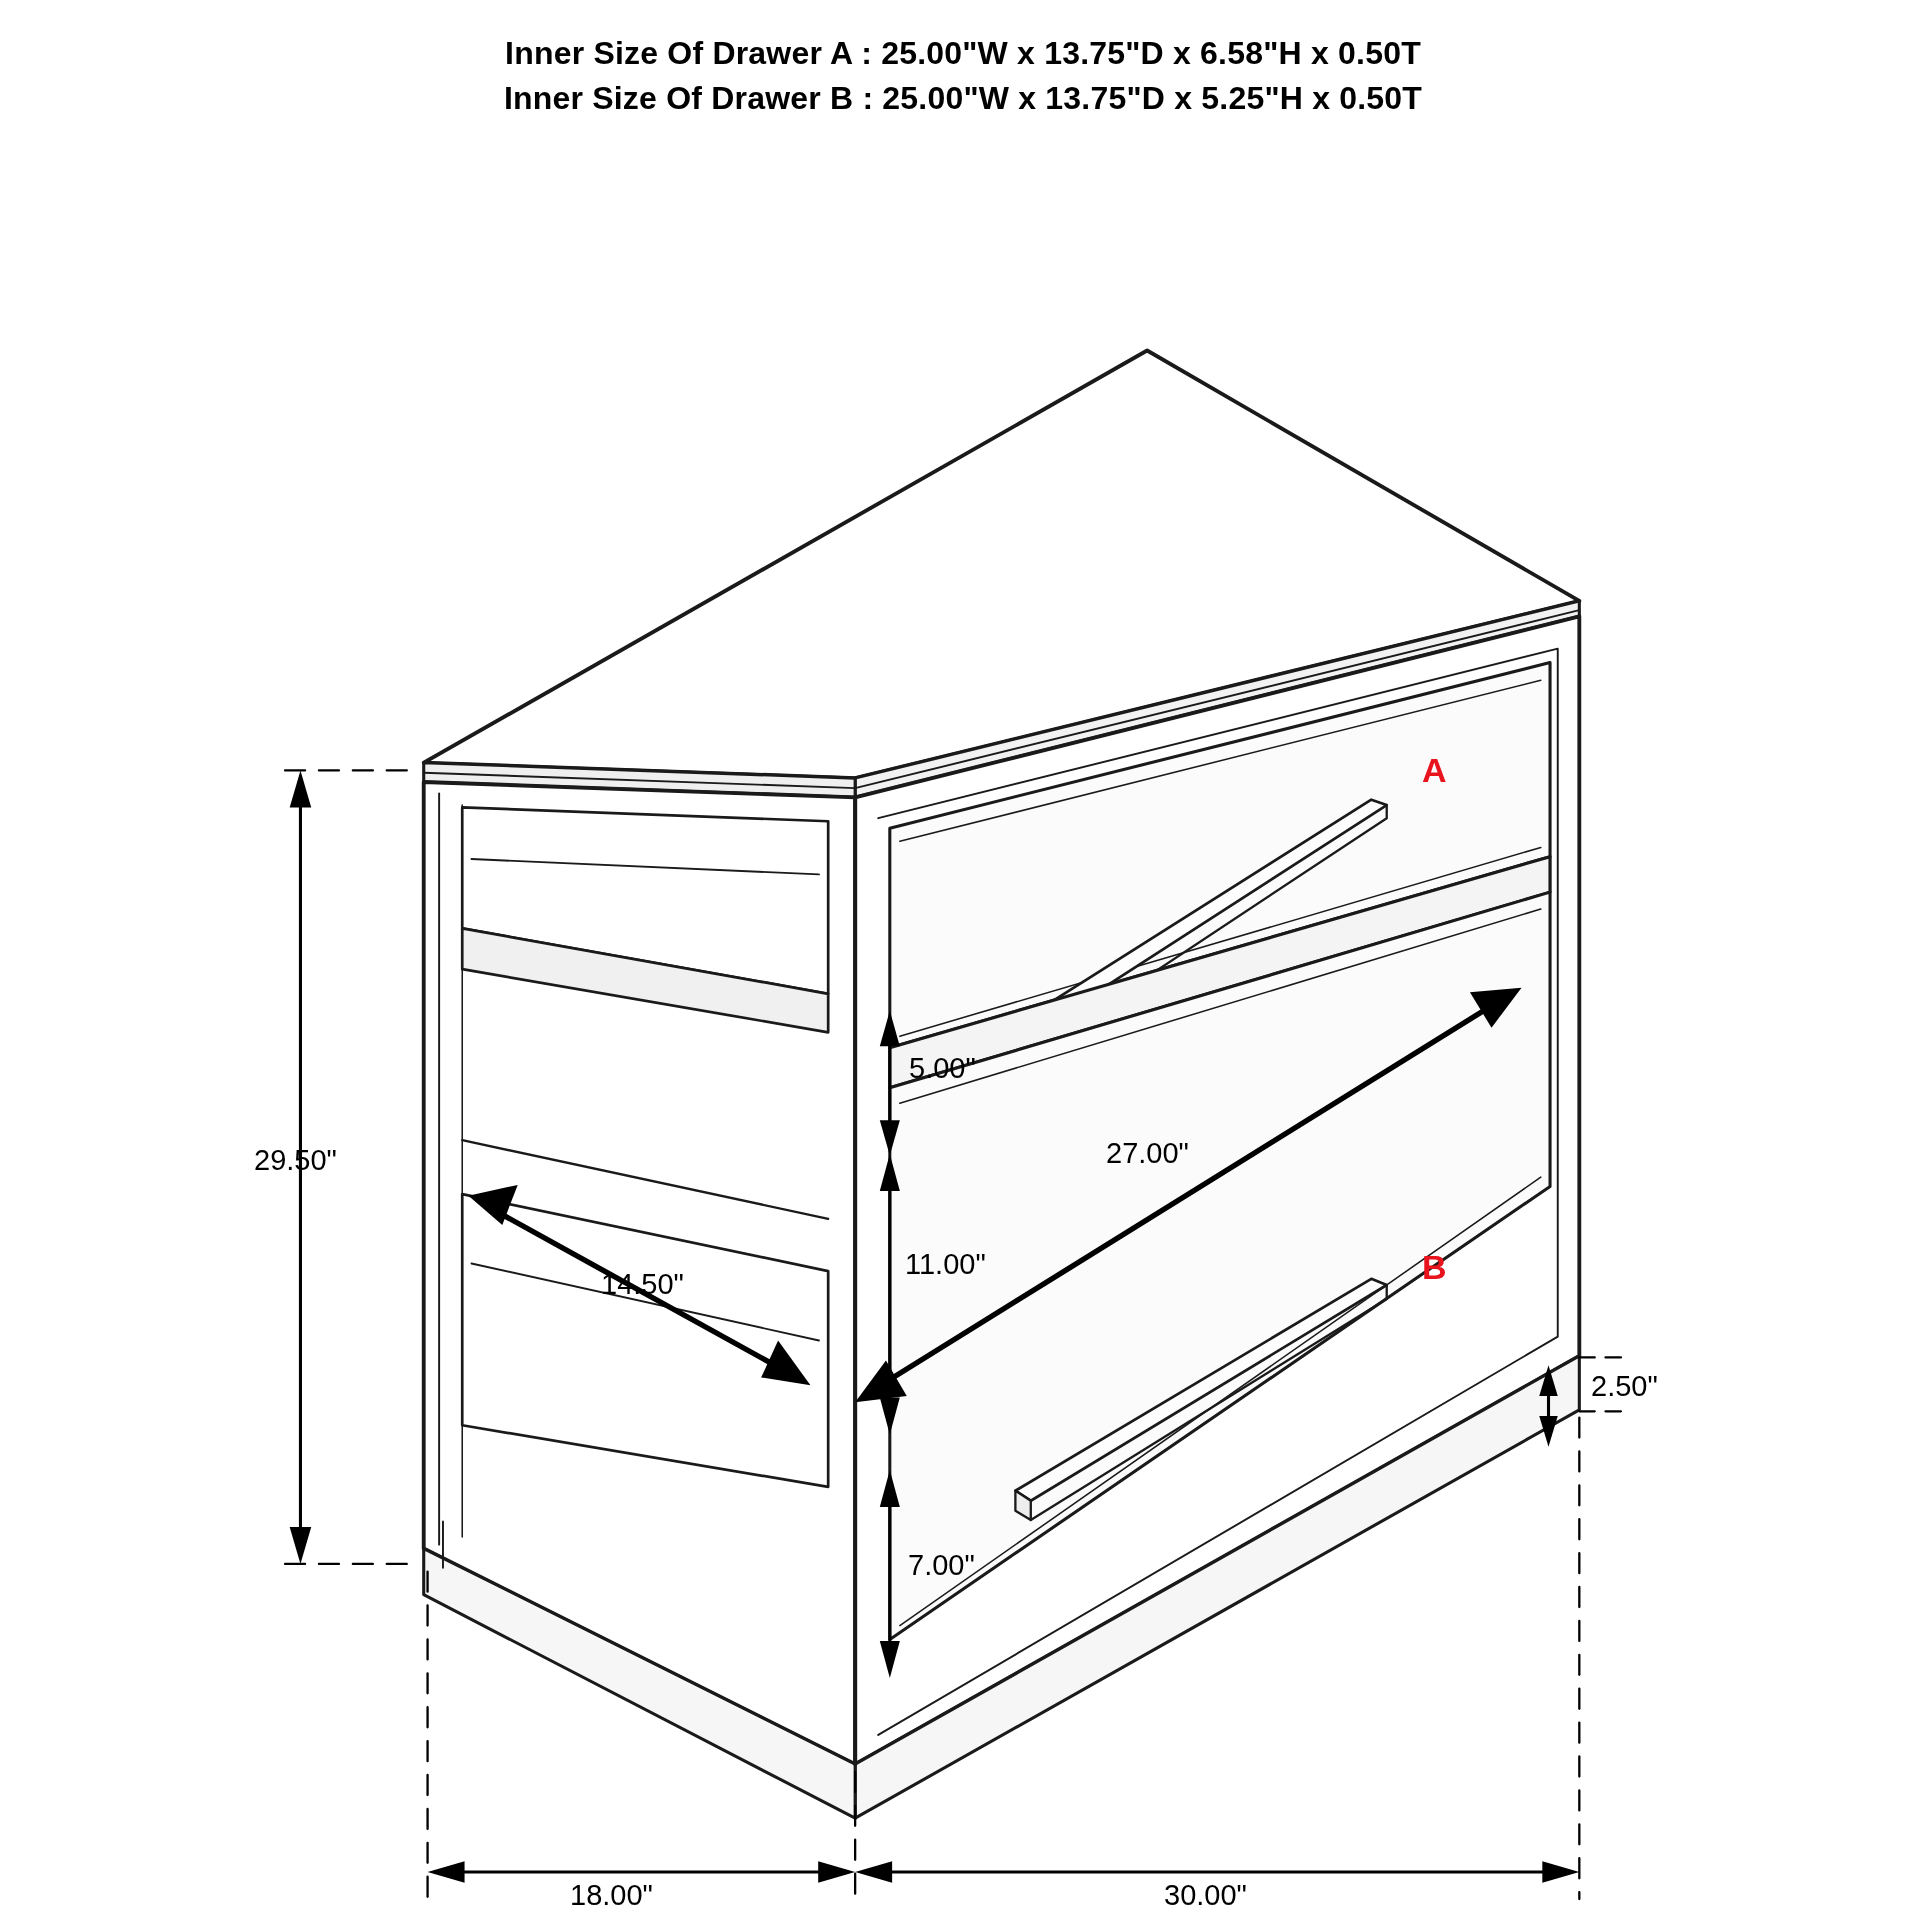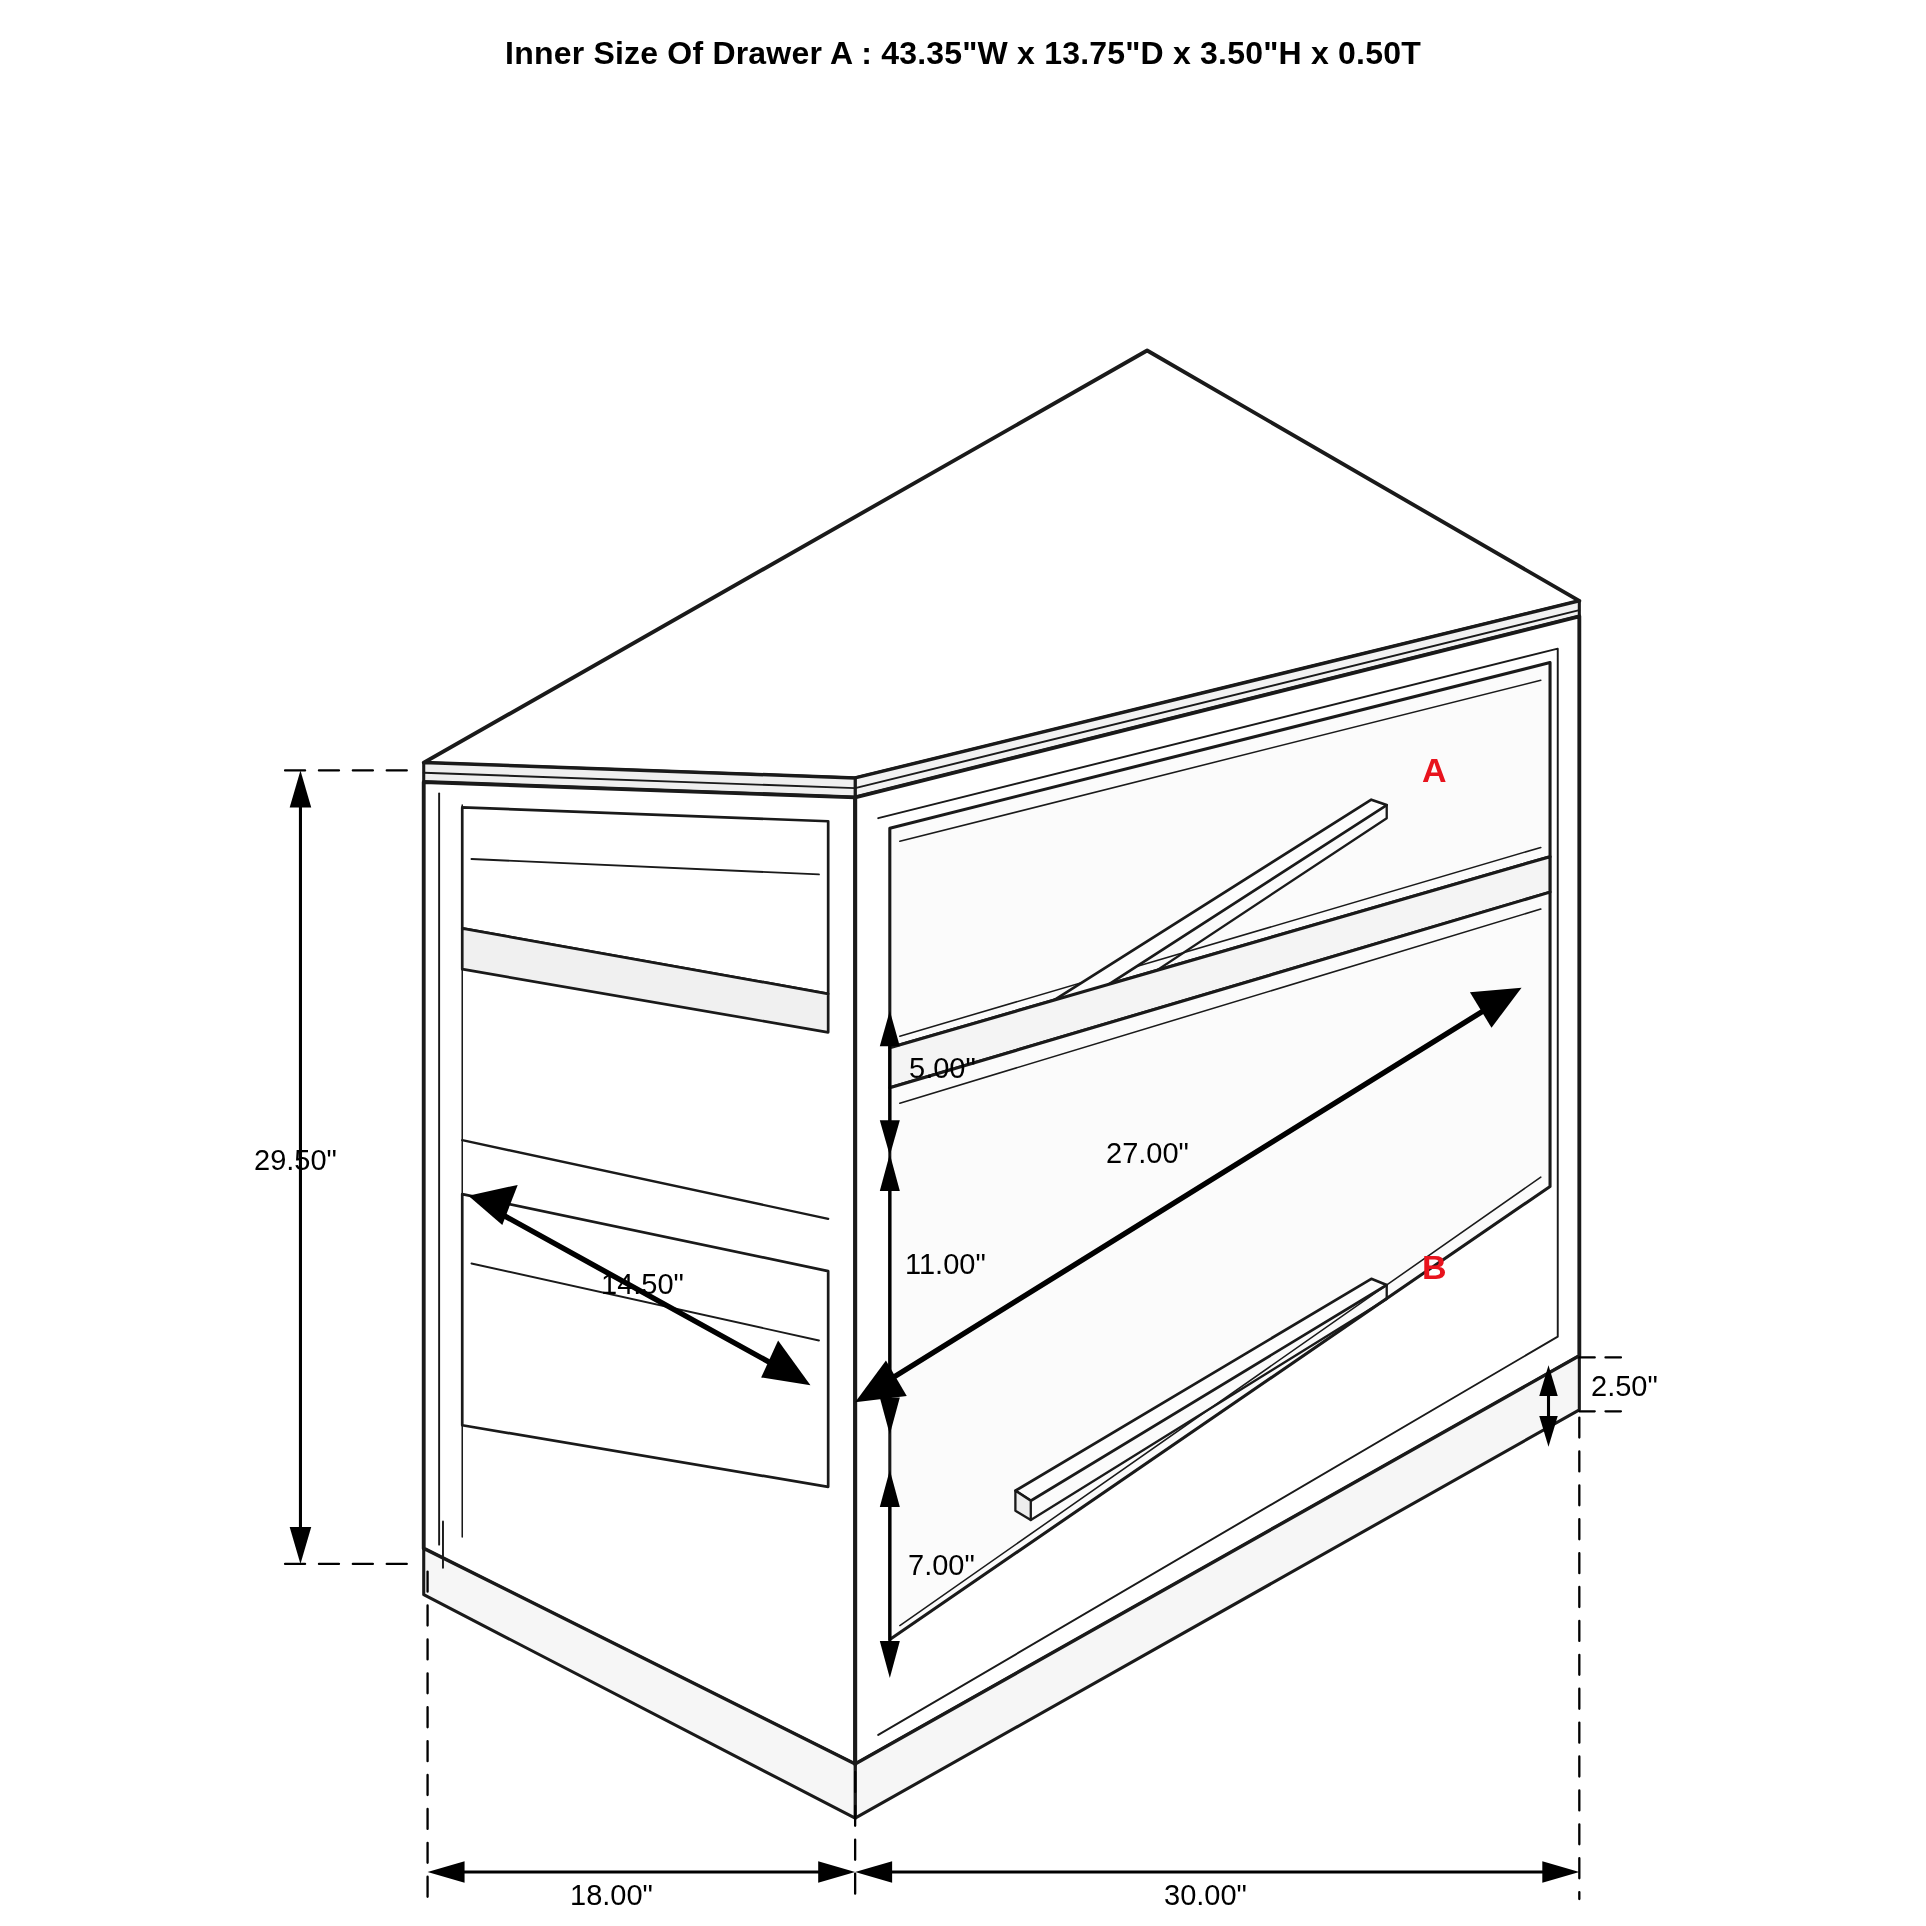--- a/index.html
+++ b/index.html
@@ -57,21 +57,22 @@
     color: #e8131d;
     white-space: nowrap;
   }
 </style>
 </head>
 <body>
 
 <div id="diagram-root">
 
   <div class="header-block">
-    <div class="header-line">Inner Size Of Drawer A : 43.35"W x 13.75"D x 3.50"H x 0.50T</div>
+    <div class="header-line">Inner Size Of Drawer A : 25.00"W x 13.75"D x 6.58"H x 0.50T</div>
+    <div class="header-line">Inner Size Of Drawer B : 25.00"W x 13.75"D x 5.25"H x 0.50T</div>
   </div>
 
   <svg class="drawing" viewBox="0 0 2500 2500">
     <g fill="none" stroke="#1a1a1a" stroke-width="4" stroke-linejoin="round" stroke-linecap="round">
 
       <polygon points="1489,455 2050,780 1110,1010 550,990" fill="#ffffff" stroke="#1a1a1a" stroke-width="5"></polygon>
 
       <polygon points="2050,780 2050,800 1110,1035 1110,1010" fill="#f2f2f2" stroke="#1a1a1a" stroke-width="4"></polygon>
       <polygon points="1110,1010 1110,1035 550,1015 550,990" fill="#efefef" stroke="#1a1a1a" stroke-width="4"></polygon>
 

